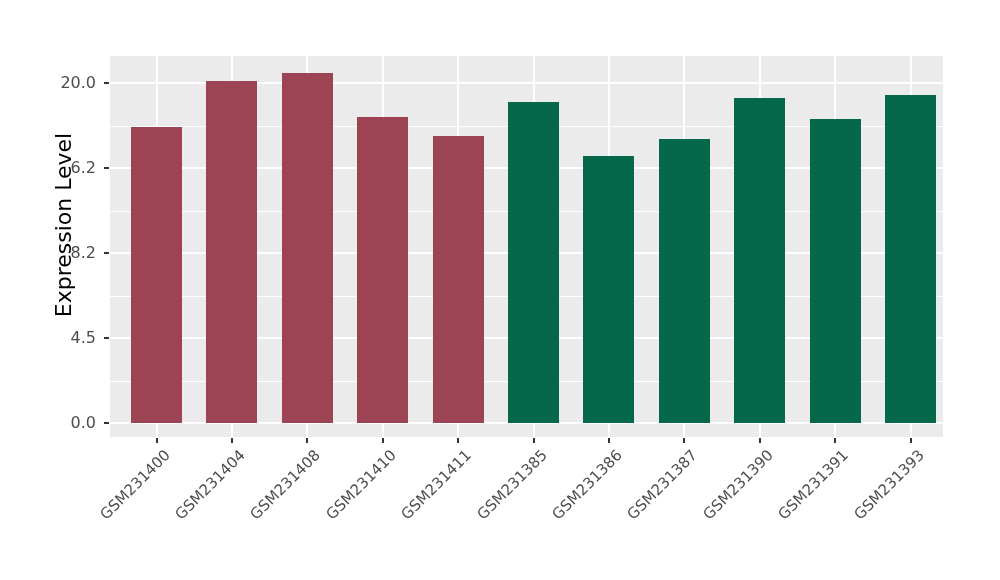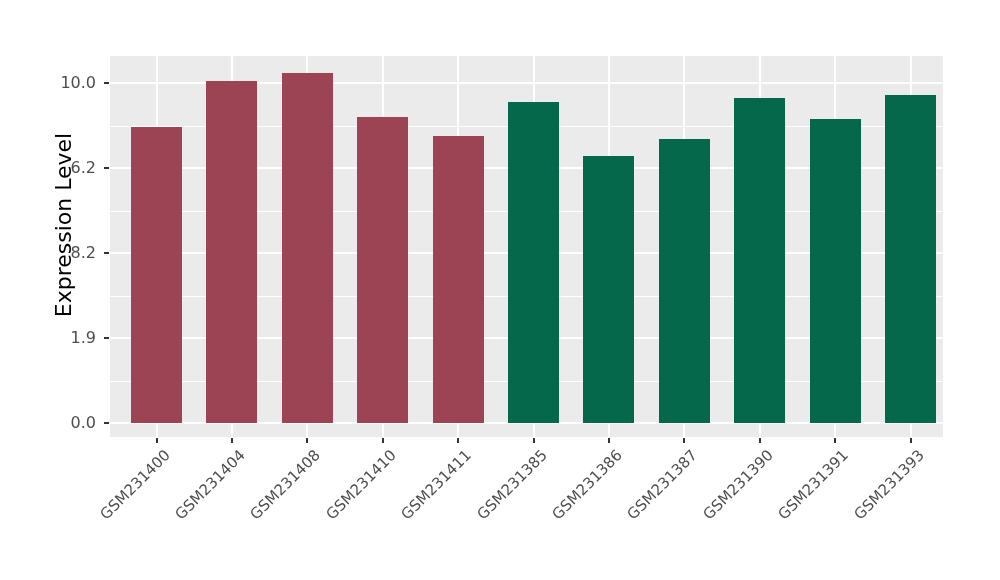--- a/index.html
+++ b/index.html
@@ -155,33 +155,33 @@
       <div class="bar" title="GSM231393: 9.65" style="left: 775px; width: 51px; height: 328.1px; background: rgb(5, 104, 74);"></div>
     </div>
 
   <div id="y-axis">
       <div class="ytick-mark" style="top: 423px;"></div>
       <div class="ytick-label" style="top: 423px; left: 100px;">
         <span>0.0</span>
       </div>
       <div class="ytick-mark" style="top: 338px;"></div>
       <div class="ytick-label" style="top: 338px; left: 100px;">
-        <span>1.9</span>
+        <span>4.5</span>
       </div>
       <div class="ytick-mark" style="top: 253px;"></div>
       <div class="ytick-label" style="top: 253px; left: 100px;">
         <span>8.2</span>
       </div>
       <div class="ytick-mark" style="top: 168px;"></div>
       <div class="ytick-label" style="top: 168px; left: 100px;">
         <span>6.2</span>
       </div>
       <div class="ytick-mark" style="top: 83px;"></div>
       <div class="ytick-label" style="top: 83px; left: 100px;">
-        <span>10.0</span>
+        <span>20.0</span>
       </div>
     </div>
   <div id="x-axis">
       <div class="xtick-mark" style="left: 155.5px;"></div>
       <div class="xtick-label" style="left: 160.5px; width: 0px;">
         <div class="xtick-label-inner">GSM231400</div>
       </div>
       <div class="xtick-mark" style="left: 230.9px;"></div>
       <div class="xtick-label" style="left: 235.9px; width: 0px;">
         <div class="xtick-label-inner">GSM231404</div>

